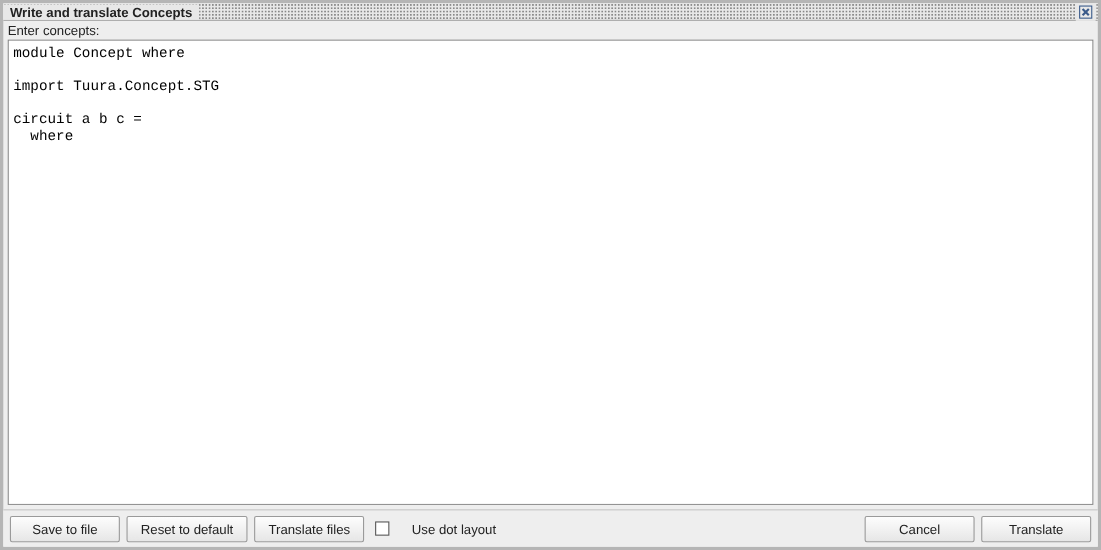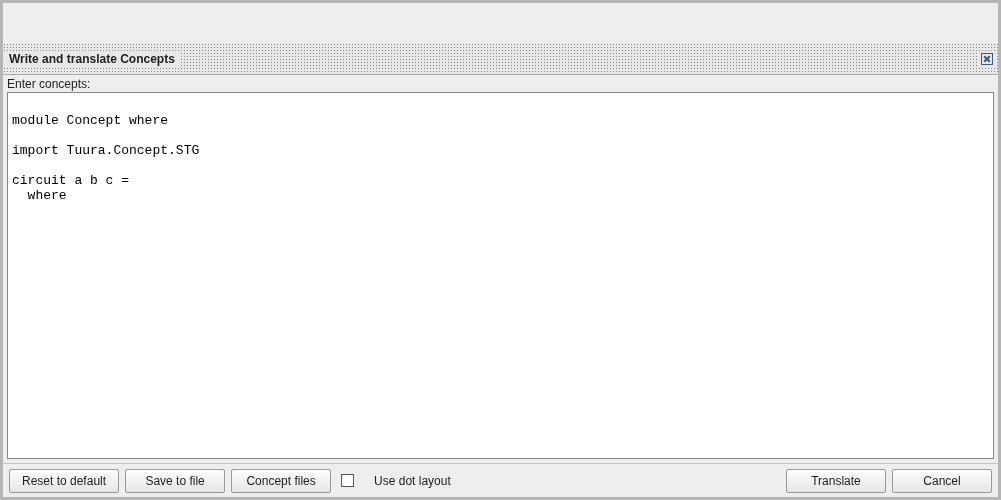--- a/index.html
+++ b/index.html
@@ -13,29 +13,28 @@
   }
   .dialog {
     width: 1001px; height: 500px;
     border: 3px solid #b5b5b5;
     background: #eeeeee;
     display: flex;
     flex-direction: column;
     position: relative;
   }
   .titlebar {
-    height: 32px;
+    height: 16px;
     background-image: radial-gradient(circle, #888 0.8px, transparent 0.8px);
     background-size: 3px 3px;
     background-color: #e8e8e8;
     border-bottom: 1px solid #a8a8a8;
     display: flex;
     align-items: center;
     justify-content: space-between;
-    margin-top: 40px;
   }
   .titlebar-title {
     background: #e8e8e8;
     font-weight: bold;
     padding: 0 6px;
     color: #222;
     font-size: 12px;
   }
   .titlebar-close {
     width: 18px; height: 16px;
@@ -72,21 +71,21 @@
     flex: 1;
     margin: 0 4px 4px 4px;
     border: 1px solid #888;
     background: #fff;
     overflow: hidden;
   }
   .editor {
     width: 100%; height: 100%;
     border: none; outline: none;
     resize: none;
-    padding: 20px 4px;
+    padding: 4px 4px;
     font-family: "Courier New", Courier, monospace;
     font-size: 13px;
     line-height: 15px;
     color: #000;
     white-space: pre;
     background: #fff;
   }
   .bottombar {
     height: 34px;
     border-top: 1px solid #c5c5c5;
@@ -142,24 +141,24 @@
   <div class="editor-wrap">
     <textarea class="editor" spellcheck="false" style="">module Concept where
 
 import Tuura.Concept.STG
 
 circuit a b c = 
   where</textarea>
   </div>
 
   <div class="bottombar">
+    <button class="btn">Save to file</button>
     <button class="btn">Reset to default</button>
-    <button class="btn">Save to file</button>
-    <button class="btn">Concept files</button>
+    <button class="btn">Translate files</button>
     <label class="chk-wrap">
       <span class="chk"></span>
       <span>Use dot layout</span>
     </label>
     <div class="spacer"></div>
+    <button class="btn">Cancel</button>
     <button class="btn">Translate</button>
-    <button class="btn">Cancel</button>
   </div>
 </div>
 
 </body></html>

